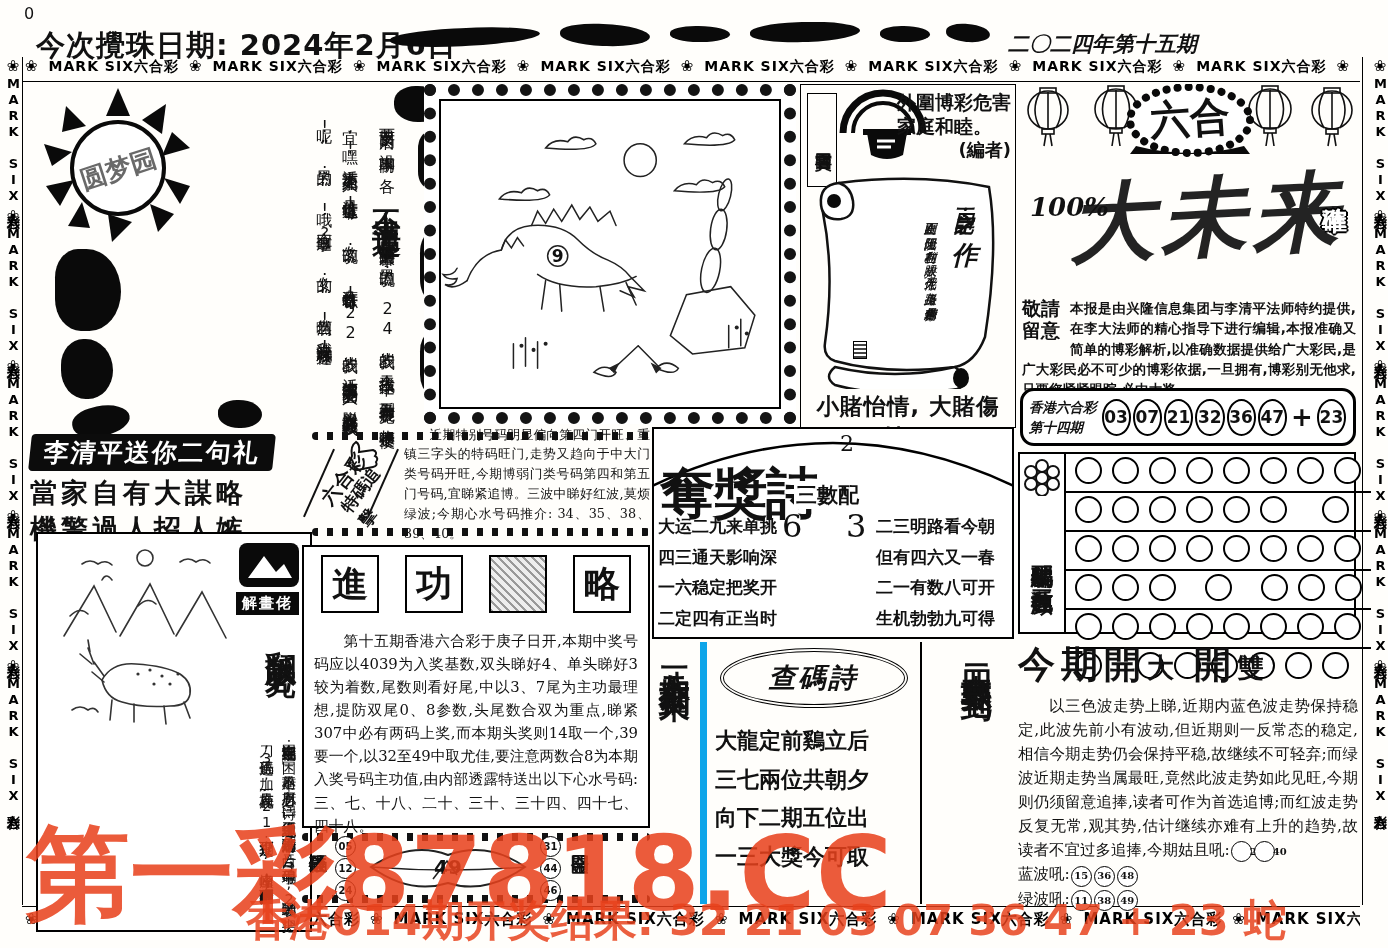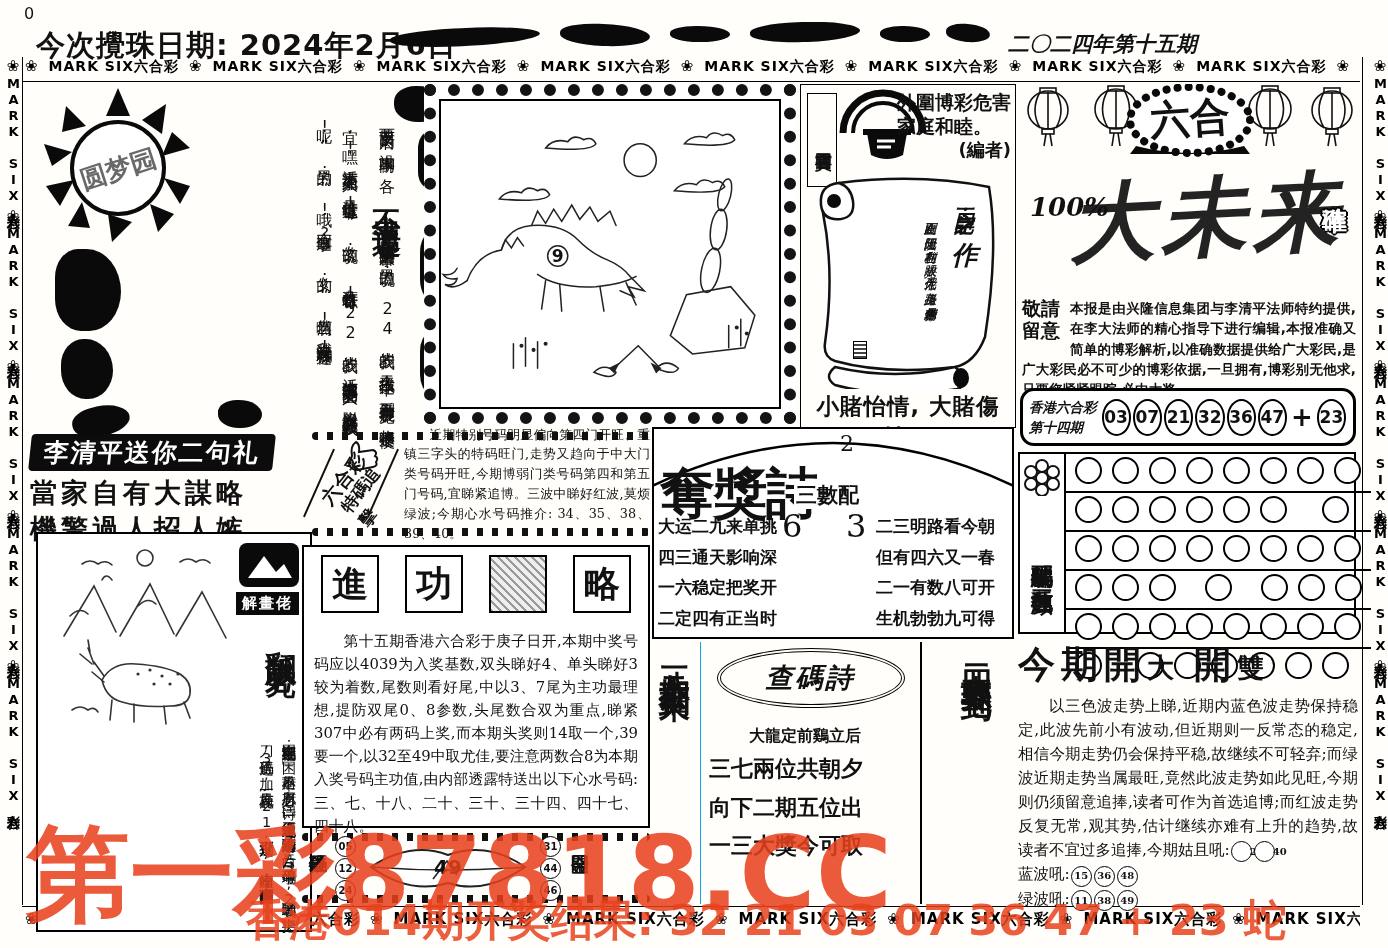--- a/index.html
+++ b/index.html
@@ -422,26 +422,26 @@
       <div class="poemline">二三明路看今朝</div>
       <div class="poemline">但有四六又一春</div>
       <div class="poemline">二一有数八可开</div>
       <div class="poemline">生机勃勃九可得</div>
 
     </div>
   </div>
 
   <div class="abs" style="left:652px;top:642px;width:362px;height:263px;">
     <div class="abs v x9" style="left:2px;top:0;height:260px;font-size:31px;letter-spacing:4px;">三八本期福到來</div>
-    <div class="abs" style="left:48px;top:0;width:222px;height:262px;border-left:1px solid #0ea5e9;border-right:2px solid #000;padding:6px 8px;box-sizing:border-box;">
+    <div class="abs" style="left:48px;top:0;width:222px;height:262px;border-left:7px solid #0ea5e9;border-right:2px solid #000;padding:6px 8px;box-sizing:border-box;">
       <div style="width:180px;height:52px;border:4px double #000;border-radius:50%;display:flex;align-items:center;justify-content:center;margin:0 auto;">
         <span class="serif x9" style="font-size:27px;font-style:italic;letter-spacing:3px;">查碼詩</span>
       </div>
       <div style="margin-top:14px;">
-        <div class="x9" style="font-size:16px;line-height:1.75;white-space:nowrap;margin-left:40px;">大龍定前鷄立后</div>
+        <div class="x9" style="font-size:22px;line-height:1.75;white-space:nowrap;">大龍定前鷄立后</div>
         <div class="x9" style="font-size:22px;line-height:1.75;white-space:nowrap;">三七兩位共朝夕</div>
         <div class="x9" style="font-size:22px;line-height:1.75;white-space:nowrap;">向下二期五位出</div>
         <div class="x9" style="font-size:22px;line-height:1.75;white-space:nowrap;">一三大獎今可取</div>
       </div>
     </div>
     <div class="abs v x9" style="left:304px;top:0;height:260px;font-size:31px;letter-spacing:4px;">二四來數見七到</div>
   </div>
 
   <div class="abs wm" style="left:26px;top:806px;font-size:104px;letter-spacing:0px;">第一彩87818.CC</div>
   <div class="abs wm" style="left:246px;top:892px;font-size:43px;opacity:.84;">香港014期开奖结果: 32 21 03 07 36 47 + 23 蛇</div>

